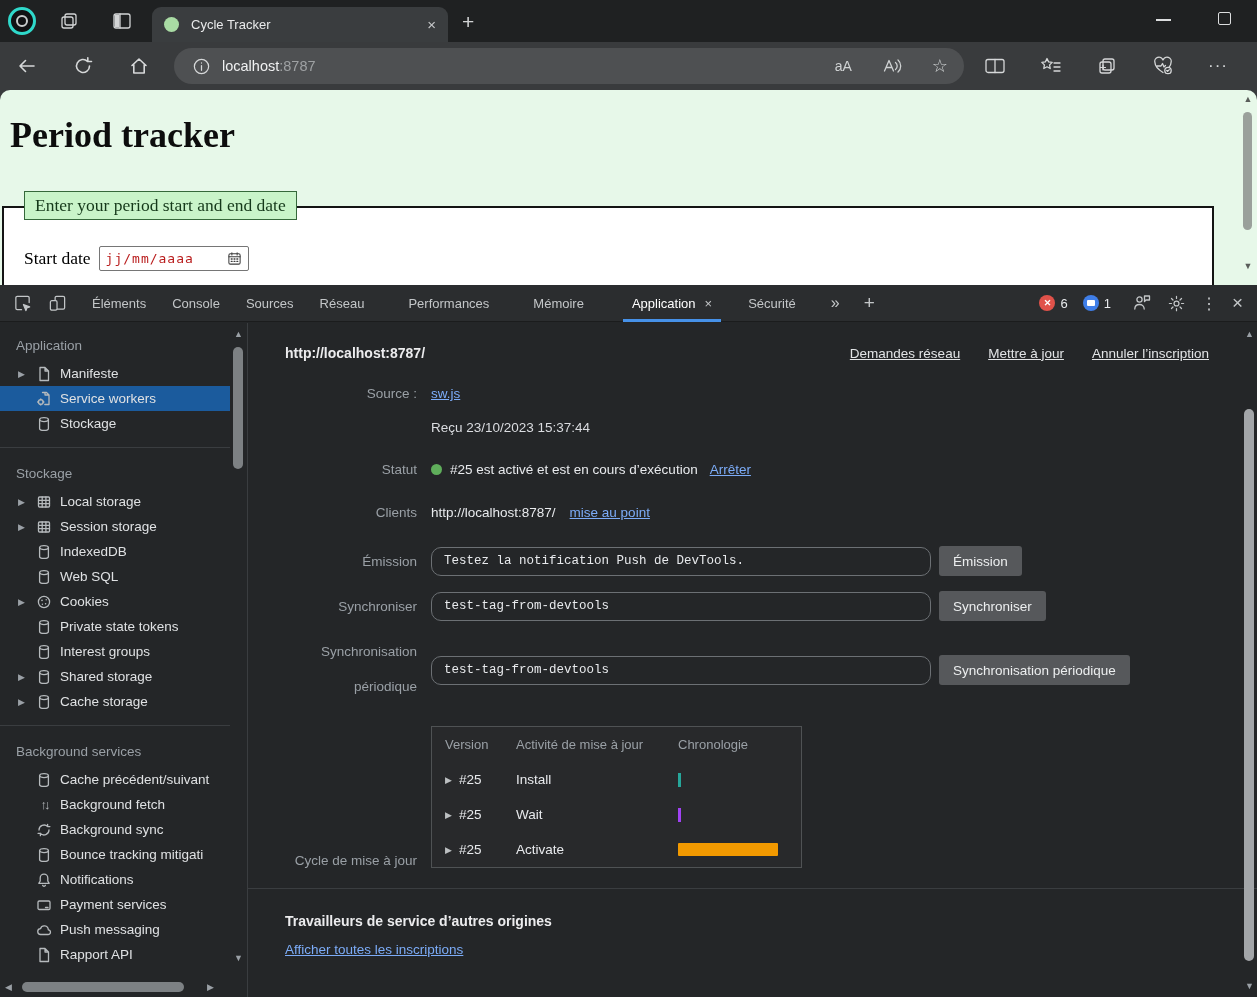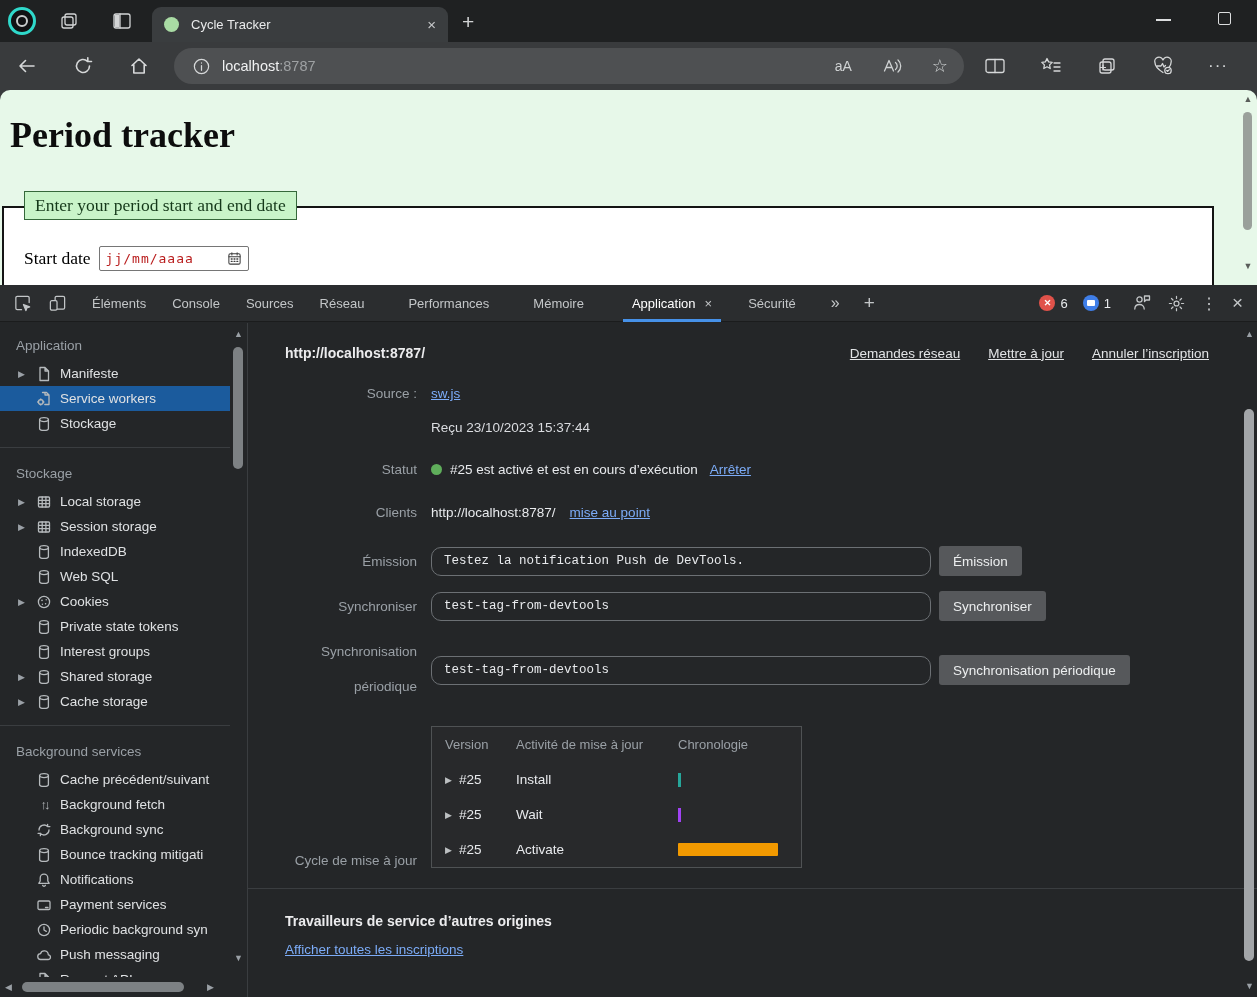--- a/index.html
+++ b/index.html
@@ -511,29 +511,20 @@
             <span>Notifications</span>
           </div>
           <div class="sb-item">
             <span class="sb-arrow hidden">▶</span>
             <span class="sb-ic">
                 <svg class="icon" width="16" height="16">
                   <use href="#i-card"></use>
                 </svg>
               </span>
             <span>Payment services</span>
-          </div>
-          <div class="sb-item">
-            <span class="sb-arrow hidden">▶</span>
-            <span class="sb-ic">
-                <svg class="icon" width="16" height="16">
-                  <use href="#i-clock"></use>
-                </svg>
-              </span>
-            <span>Periodic background syn</span>
           </div>
           <div class="sb-item">
             <span class="sb-arrow hidden">▶</span>
             <span class="sb-ic">
                 <svg class="icon" width="16" height="16">
                   <use href="#i-cloud"></use>
                 </svg>
               </span>
             <span>Push messaging</span>
           </div>

